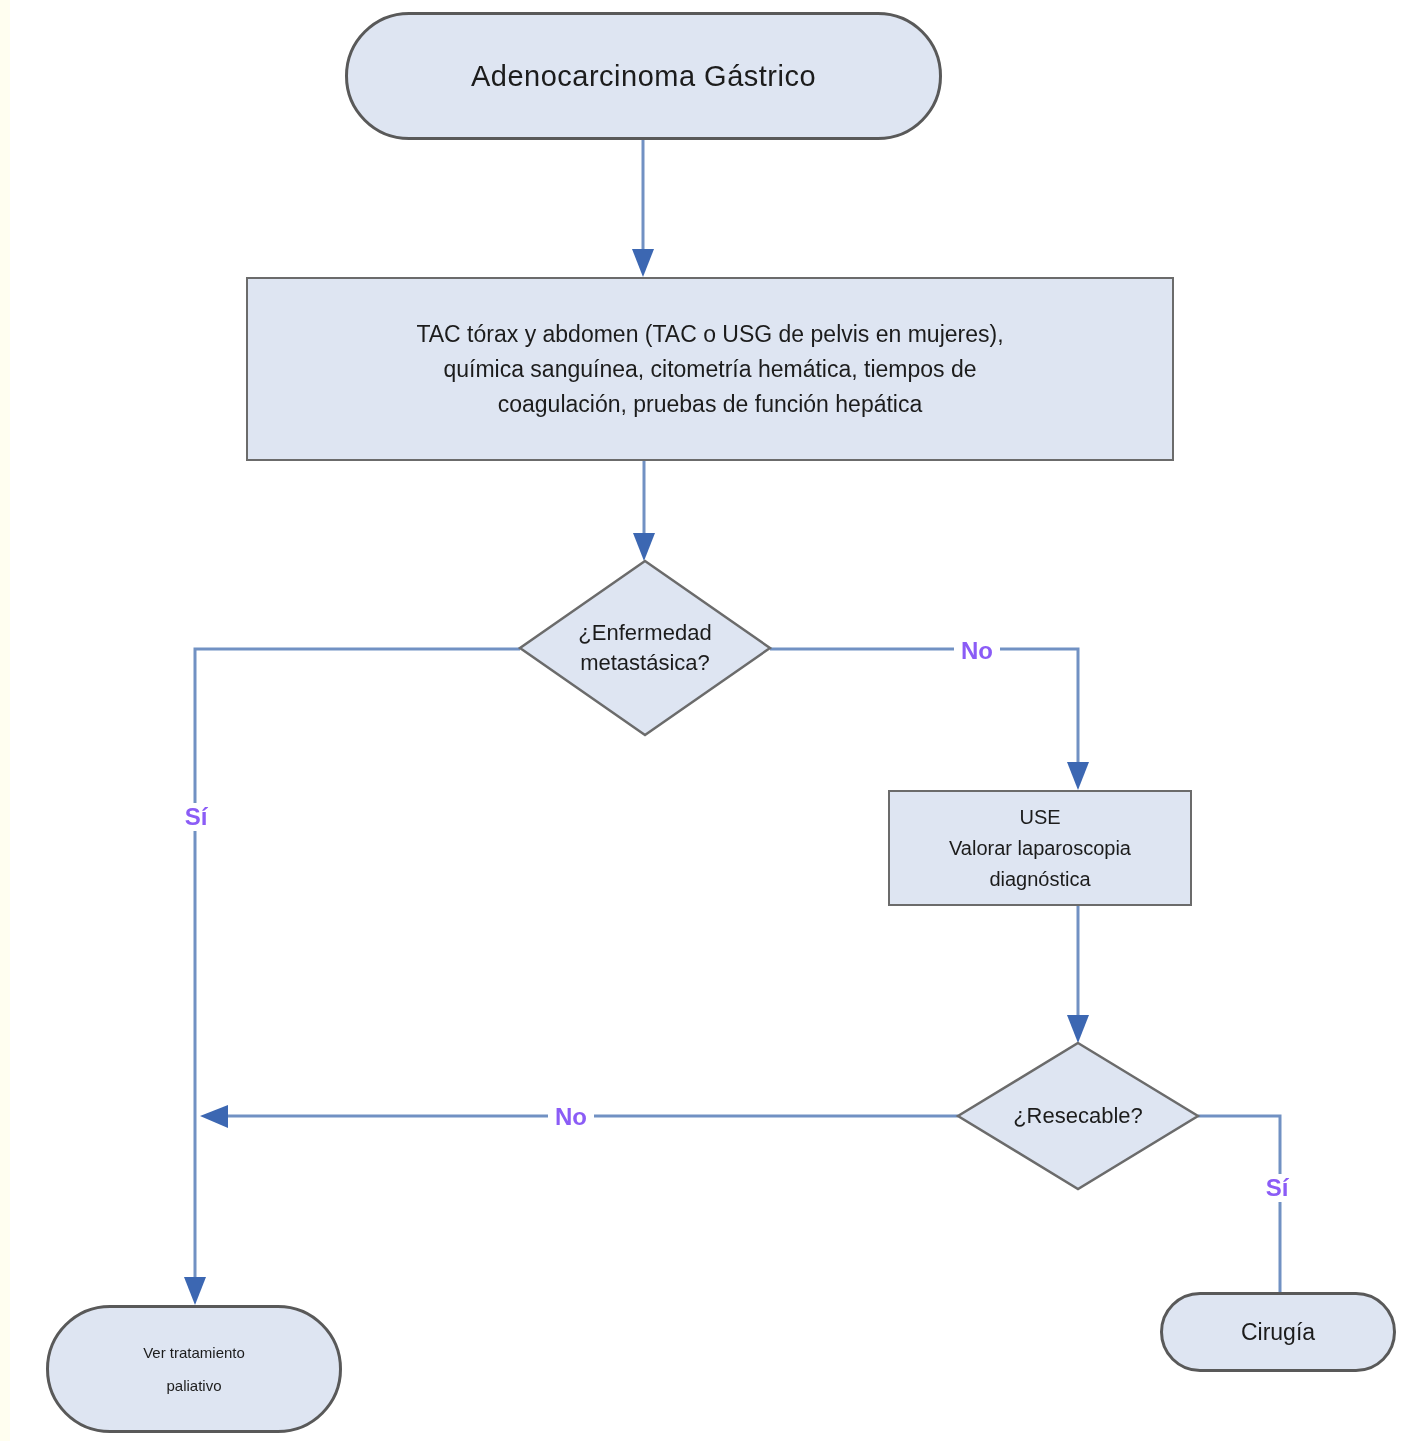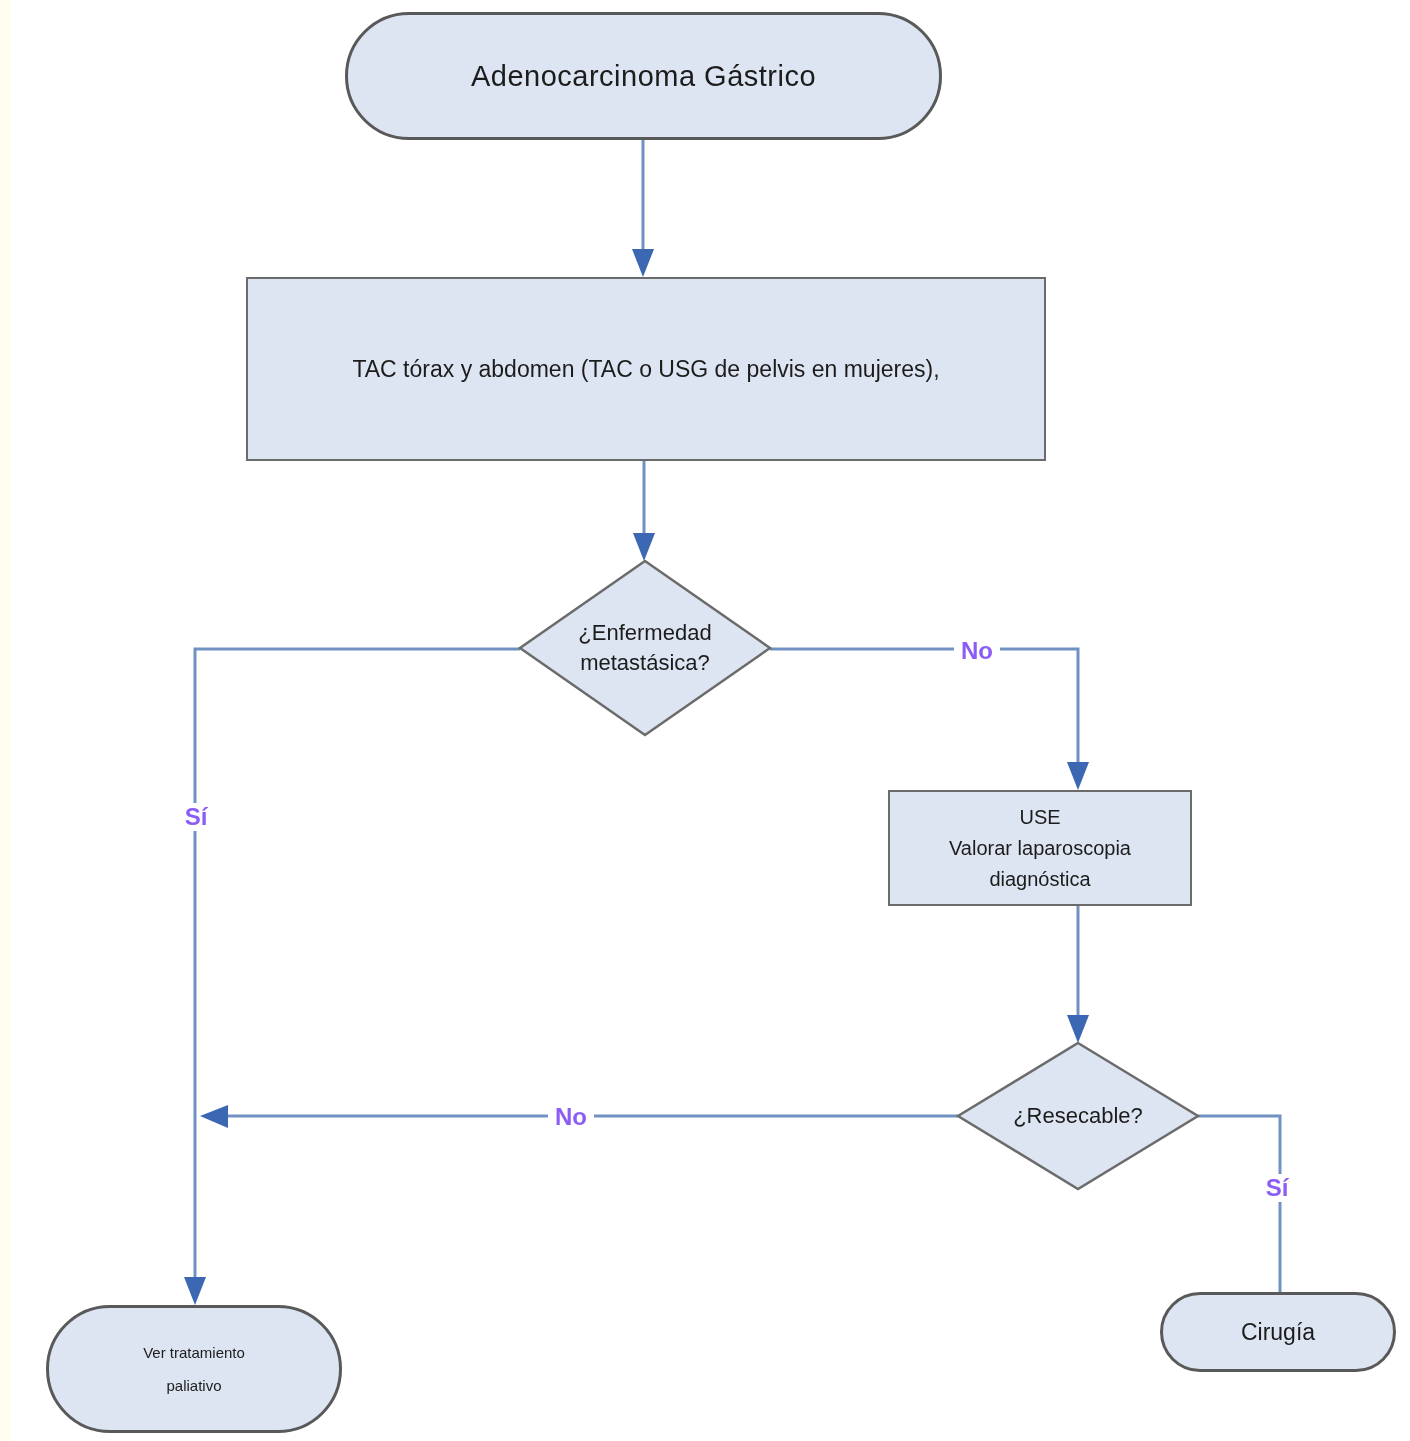--- a/index.html
+++ b/index.html
@@ -31,21 +31,21 @@
   .process {
     border: 2px solid #6b6b6b;
   }
   .node-start {
     left: 345px; top: 12px; width: 597px; height: 128px;
     border-radius: 64px;
     font-size: 29px;
     letter-spacing: 0.5px;
   }
   .node-workup {
-    left: 246px; top: 277px; width: 800px; height: 184px;
+    left: 246px; top: 277px; width: 928px; height: 184px;
     font-size: 23px; line-height: 35px;
   }
   .node-use {
     left: 888px; top: 790px; width: 304px; height: 116px;
     font-size: 20px; line-height: 31px;
   }
   .node-palliative {
     left: 46px; top: 1305px; width: 296px; height: 128px;
     border-radius: 64px;
     font-size: 15px; line-height: 33px;
@@ -111,20 +111,22 @@
   <polygon points="645,561 770,648 645,735 520,648" fill="#dee5f2" stroke="#6b6b6b" stroke-width="2.5"></polygon>
   <polygon points="1078,1043 1198,1116 1078,1189 958,1116" fill="#dee5f2" stroke="#6b6b6b" stroke-width="2.5"></polygon>
 </svg>
 
 <div class="node terminator node-start">
   <div>Adenocarcinoma Gástrico</div>
 </div>
 
 <div class="node process node-workup">
   <div>TAC tórax y abdomen (TAC o USG de pelvis en mujeres),</div>
+  <div>química sanguínea, citometría hemática, tiempos de</div>
+  <div>coagulación, pruebas de función hepática</div>
 </div>
 
 <div class="node diamond-text diamond-text-metastatic">
   <div>¿Enfermedad</div>
   <div>metastásica?</div>
 </div>
 
 <div class="node process node-use">
   <div>USE</div>
   <div>Valorar laparoscopia</div>

